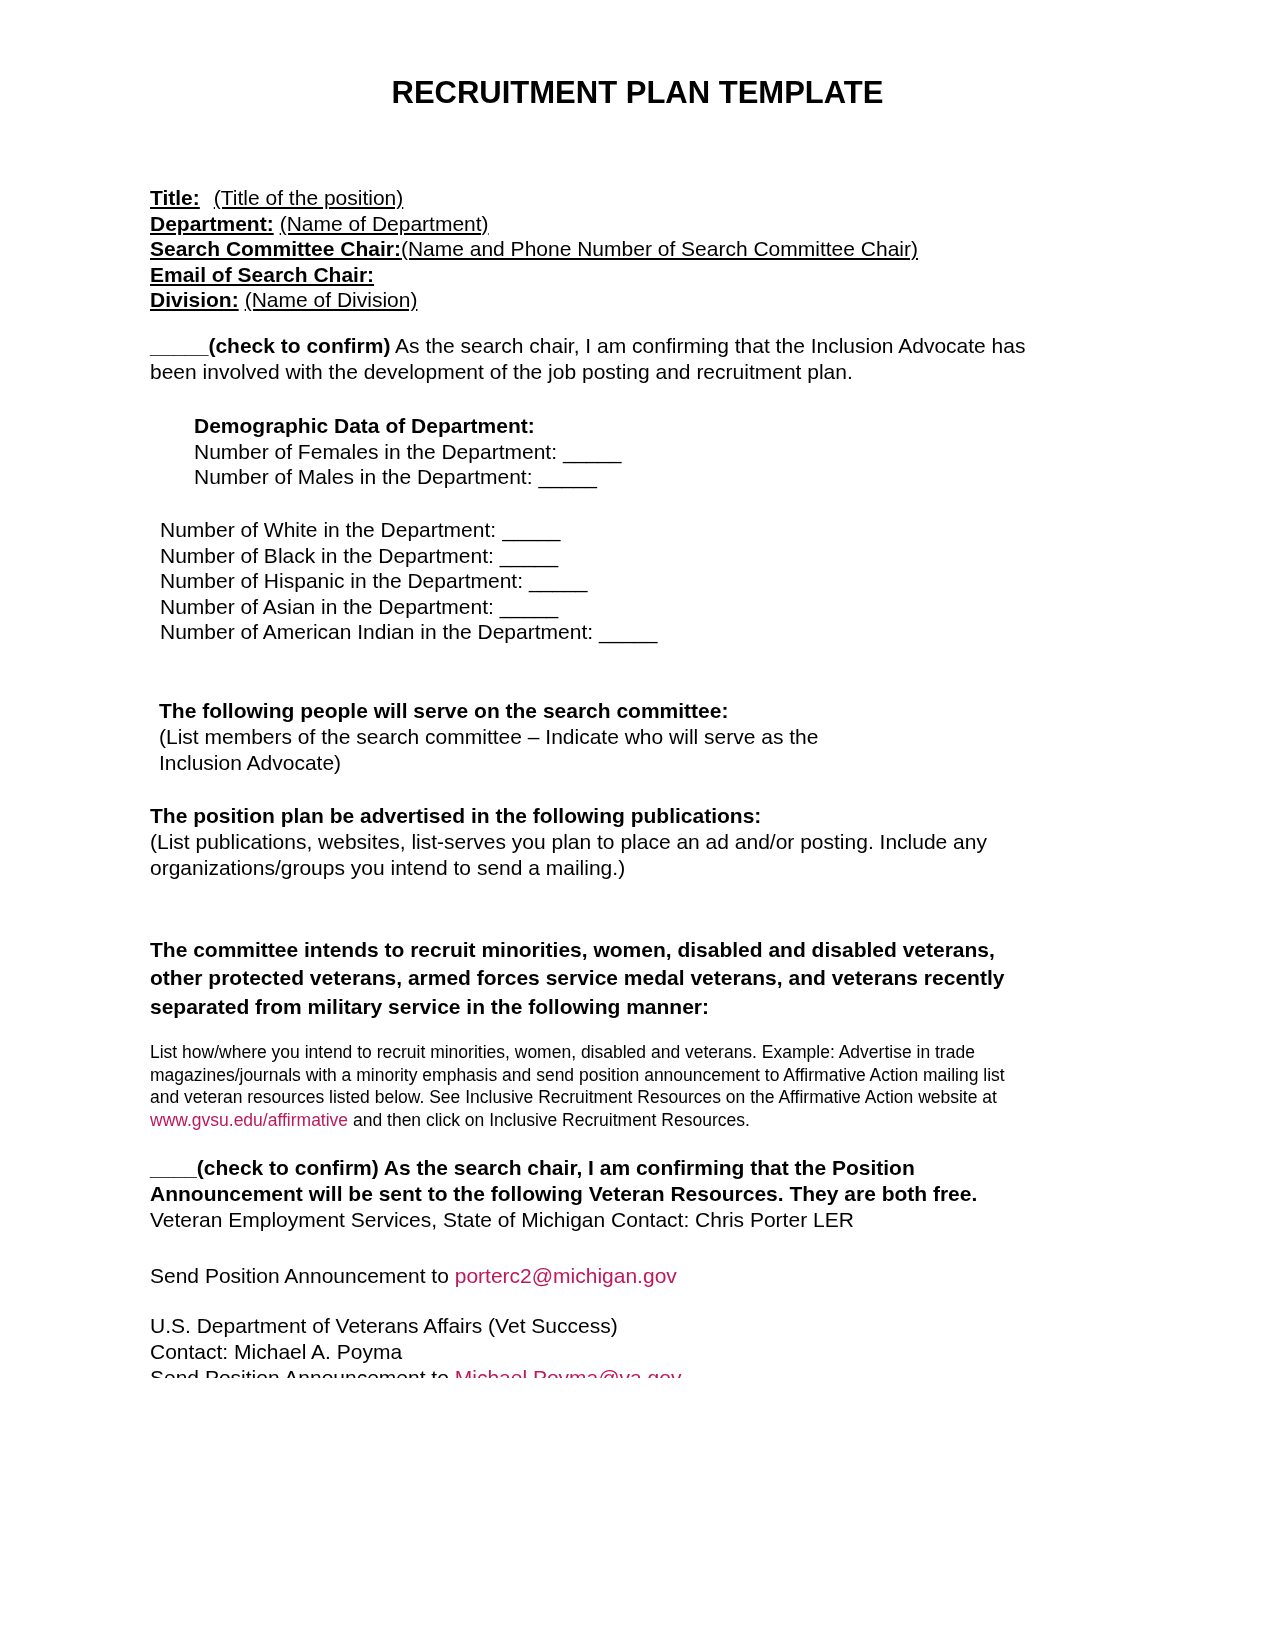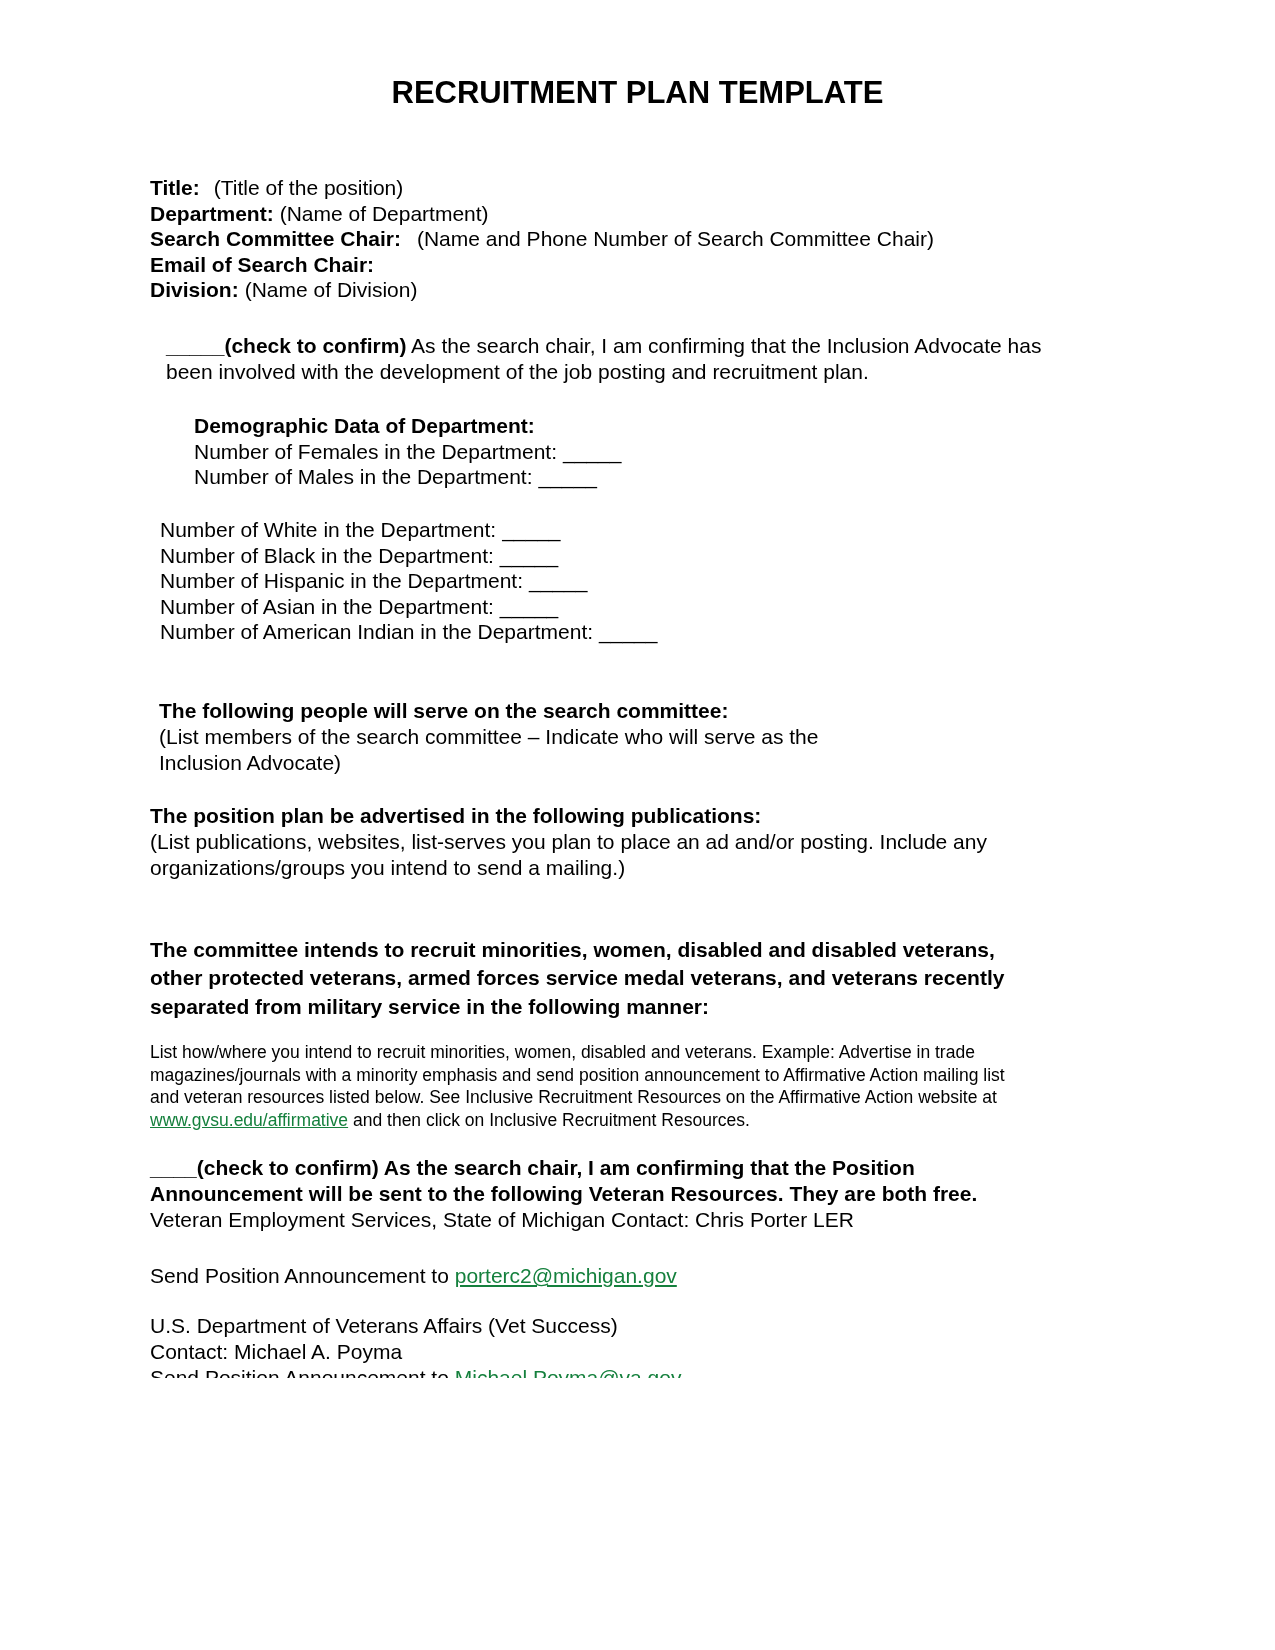--- a/index.html
+++ b/index.html
@@ -14,37 +14,36 @@
   }
   .abs{position:absolute;left:150px;}
   .line{white-space:pre;}
   .b{font-weight:bold;}
   #doc-title{
     left:0;width:100%;text-align:center;
     font-weight:bold;font-size:31px;line-height:38px;
     top:74px;
   }
   .body-block{font-size:21px;line-height:25.5px;}
-  #header-fields{top:175px;}
-  #confirm1{top:333px;margin-left:16px;}
+  #header-fields{top:185px;text-decoration:underline;}
+  #confirm1{top:333px;}
   #demographics{top:413px;margin-left:44px;}
   #race-block{top:517px;margin-left:10px;}
   #search-committee{top:698px;line-height:26px;margin-left:9px;}
   #publications{top:803px;line-height:26px;}
   #committee-intent{top:936px;font-size:21px;line-height:28.4px;font-weight:bold;}
   #recruit-note{top:1041px;font-size:17.5px;line-height:22.7px;}
   #confirm2{top:1155px;line-height:25.8px;}
   #send1{top:1263px;}
   #va-block{top:1313px;line-height:26px;}
   .ml6{margin-left:6px;}
   .ml14{margin-left:14px;}
-  .ml16{margin-left:16px;}
+  .ml16{}
   .link{
-    color:#15803d;
-    text-decoration:underline;
+    color:#be185d;
     cursor:pointer;
   }
 </style>
 </head>
 <body>
 
 <div id="page">
 
   <div id="doc-title" class="abs">RECRUITMENT PLAN TEMPLATE</div>
 

